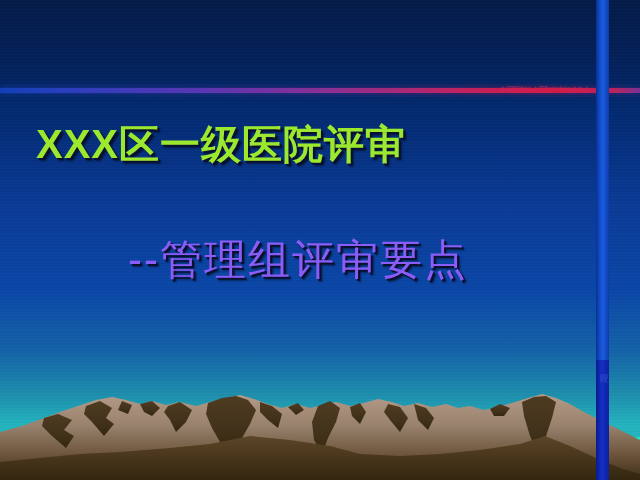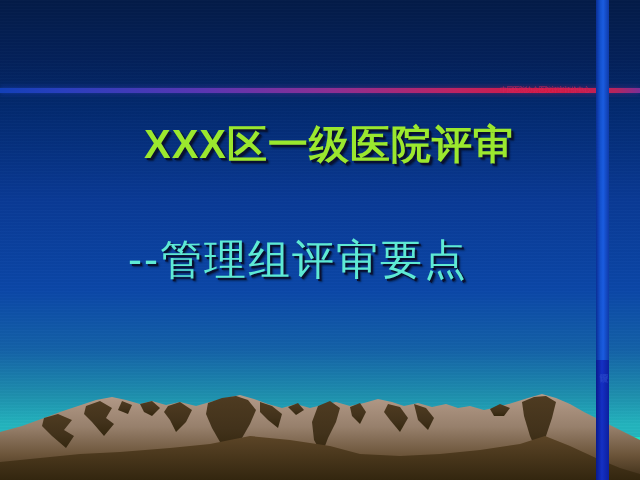--- a/index.html
+++ b/index.html
@@ -151,21 +151,22 @@
     width: 640px;
     height: 110px;
   }
 
   
   .title-block {
     position: absolute;
     left: 0;
     top: 118px;
     width: 514px;
-    text-align: right;
+    text-align: left;
+    padding-left: 36px;
   }
   .title {
     display: inline-block;
     color: #9be82e;
     font-size: 40px;
     font-weight: bold;
     letter-spacing: 1px;
     line-height: 52px;
     text-shadow: 2px 2px 0 #0a1030, 3px 3px 2px rgba(0,0,0,0.55);
     white-space: nowrap;
@@ -173,21 +174,21 @@
 
   .subtitle-block {
     position: absolute;
     left: 0;
     top: 232px;
     width: 596px;
     text-align: center;
   }
   .subtitle {
     display: inline-block;
-    color: #5eead4;
+    color: #8b5cf6;
     font-size: 42px;
     font-weight: normal;
     letter-spacing: 2px;
     line-height: 56px;
     text-shadow: 2px 2px 0 #0a1030, 3px 3px 2px rgba(0,0,0,0.5);
     white-space: nowrap;
   }
 </style>
 </head>
 <body>

